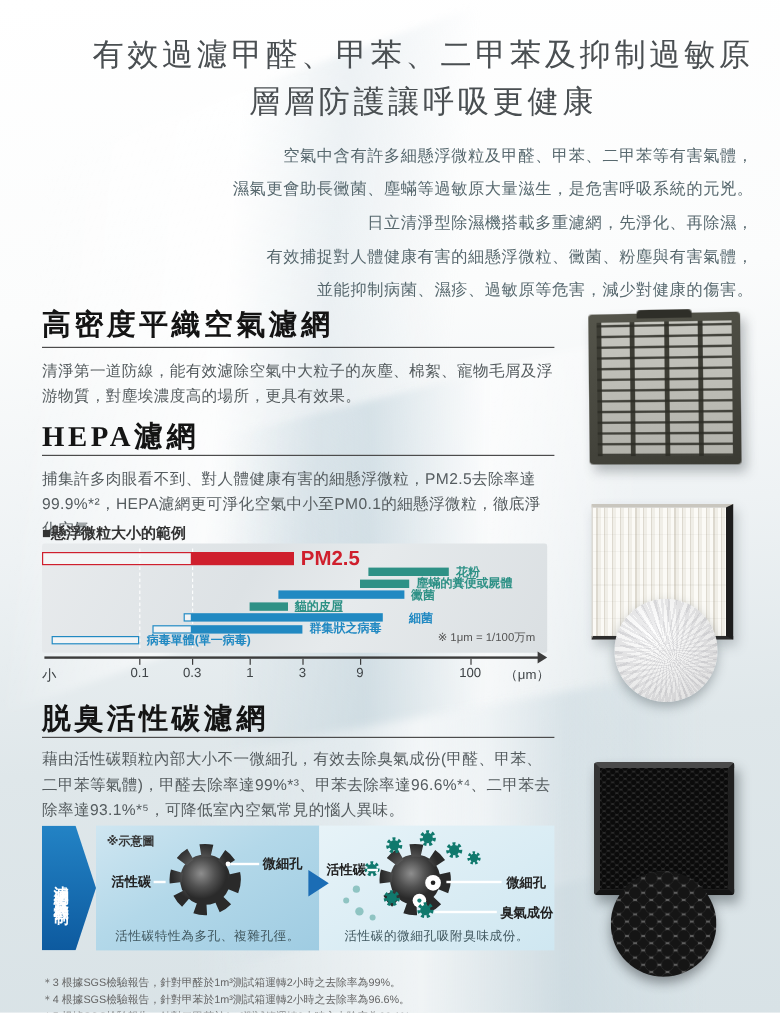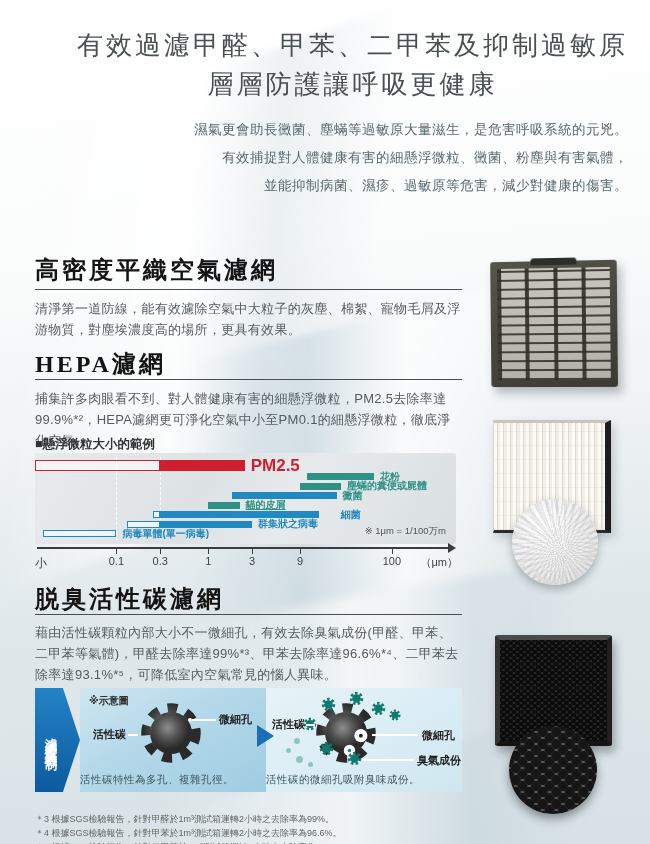--- a/index.html
+++ b/index.html
@@ -52,21 +52,21 @@
   .dpanel { position:absolute; top:0; height:104px; }
   .dpanel.pleft { left:45px; width:186px; background:linear-gradient(150deg,#cfe6f1 0%,#b3d8e9 45%,#9fcce2 100%); }
   .dpanel.pright { left:231px; width:196px; background:linear-gradient(150deg,#e7f3f8 0%,#d9ecf4 60%,#cfe7f1 100%); }
   .schnote { position:absolute; left:9px; top:6px; font-size:10px; font-weight:700; color:#333; }
   .darrow { position:absolute; left:222px; top:37px; width:0; height:0; z-index:3;
     border-left:17px solid #1b6db5; border-top:11px solid transparent; border-bottom:11px solid transparent; }
   .blob { position:absolute; }
   .dlbl { position:absolute; font-size:11px; font-weight:700; color:#222; white-space:nowrap; }
   .dline { position:absolute; background:#fff; }
   .ddot { position:absolute; width:4px; height:4px; border-radius:50%; background:#fff; }
-  .dcaption { position:absolute; bottom:5px; left:0; width:100%; 
+  .dcaption { position:absolute; bottom:5px; left:0; width:100%; text-align:center;
     font-size:10.5px; color:#3f565e; letter-spacing:.5px; }
   .odor { position:absolute; }
   .odordot { position:absolute; border-radius:50%; background:rgba(46,145,134,.45); }
 
   .footnotes { position:absolute; left:35px; top:812px; width:600px; font-size:9px; color:#666;
     line-height:14px; display:flex; flex-wrap:wrap; column-gap:36px; }
 
   
   .prefilter { position:absolute; left:490px; top:261px; width:127px; height:126px;
     background:linear-gradient(160deg,#55554b,#3a3a33); border-radius:3px; padding:7px;
@@ -113,21 +113,23 @@
   <div class="wave wave1"></div>
   <div class="wave wave2"></div>
   <div class="wave wave3"></div>
 
   <h1 class="title">
     <span>有效過濾甲醛、甲苯、二甲苯及抑制過敏原</span><br>
     <span>層層防護讓呼吸更健康</span>
   </h1>
 
   <div class="intro">
+    <div>空氣中含有許多細懸浮微粒及甲醛、甲苯、二甲苯等有害氣體，</div>
     <div>濕氣更會助長黴菌、塵蟎等過敏原大量滋生，是危害呼吸系統的元兇。</div>
+    <div>日立清淨型除濕機搭載多重濾網，先淨化、再除濕，</div>
     <div>有效捕捉對人體健康有害的細懸浮微粒、黴菌、粉塵與有害氣體，</div>
     <div>並能抑制病菌、濕疹、過敏原等危害，減少對健康的傷害。</div>
   </div>
 
   <h2 class="sec-head" style="top:254px">高密度平織空氣濾網</h2>
   <div class="sec-rule" style="top:289px"></div>
   <p class="sec-body" style="top:298px">清淨第一道防線，能有效濾除空氣中大粒子的灰塵、棉絮、寵物毛屑及浮游物質，對塵埃濃度高的場所，更具有效果。</p>
 
   <h2 class="sec-head" style="top:348px">HEPA濾網</h2>
   <div class="sec-rule" style="top:379px"></div>

